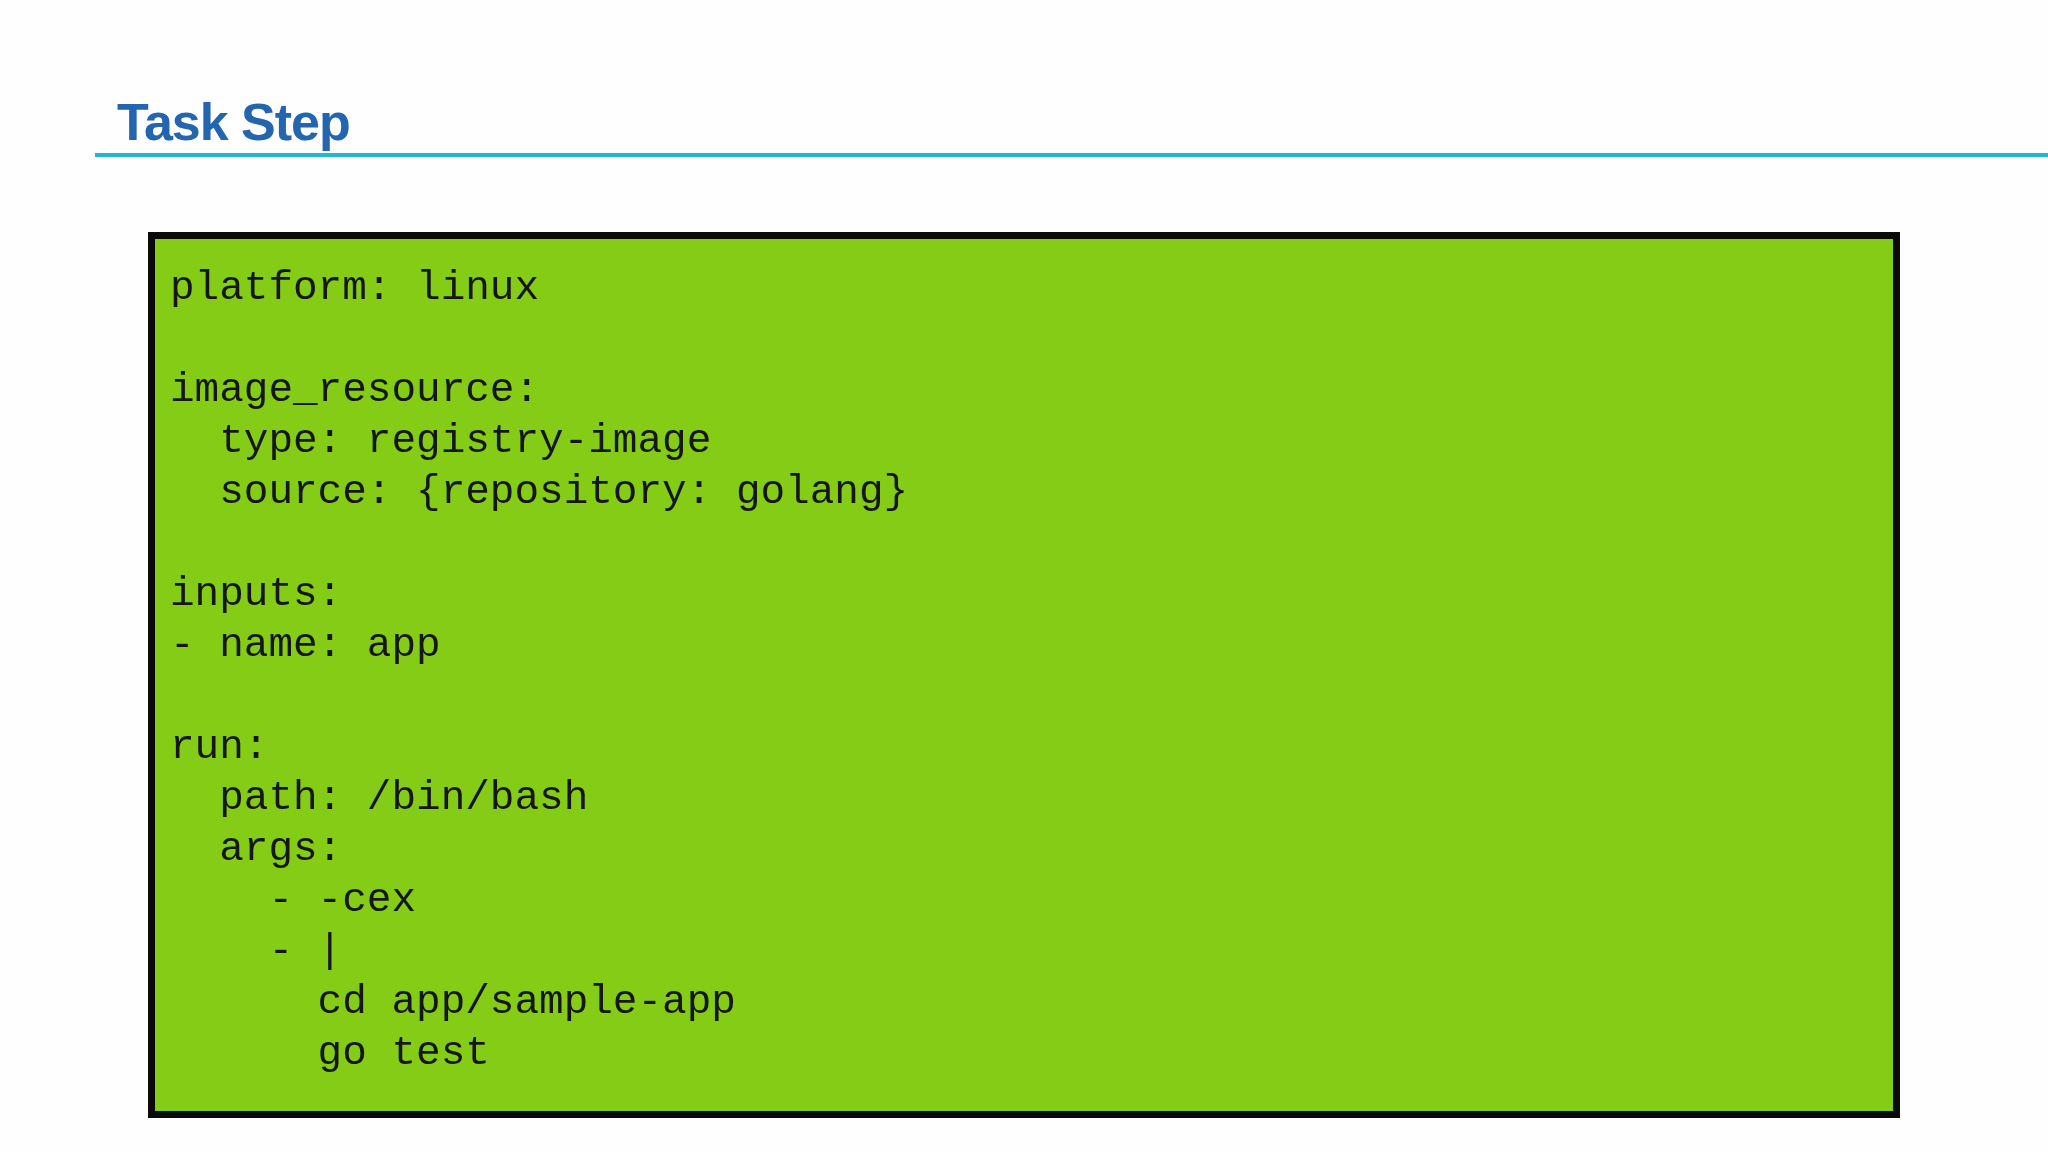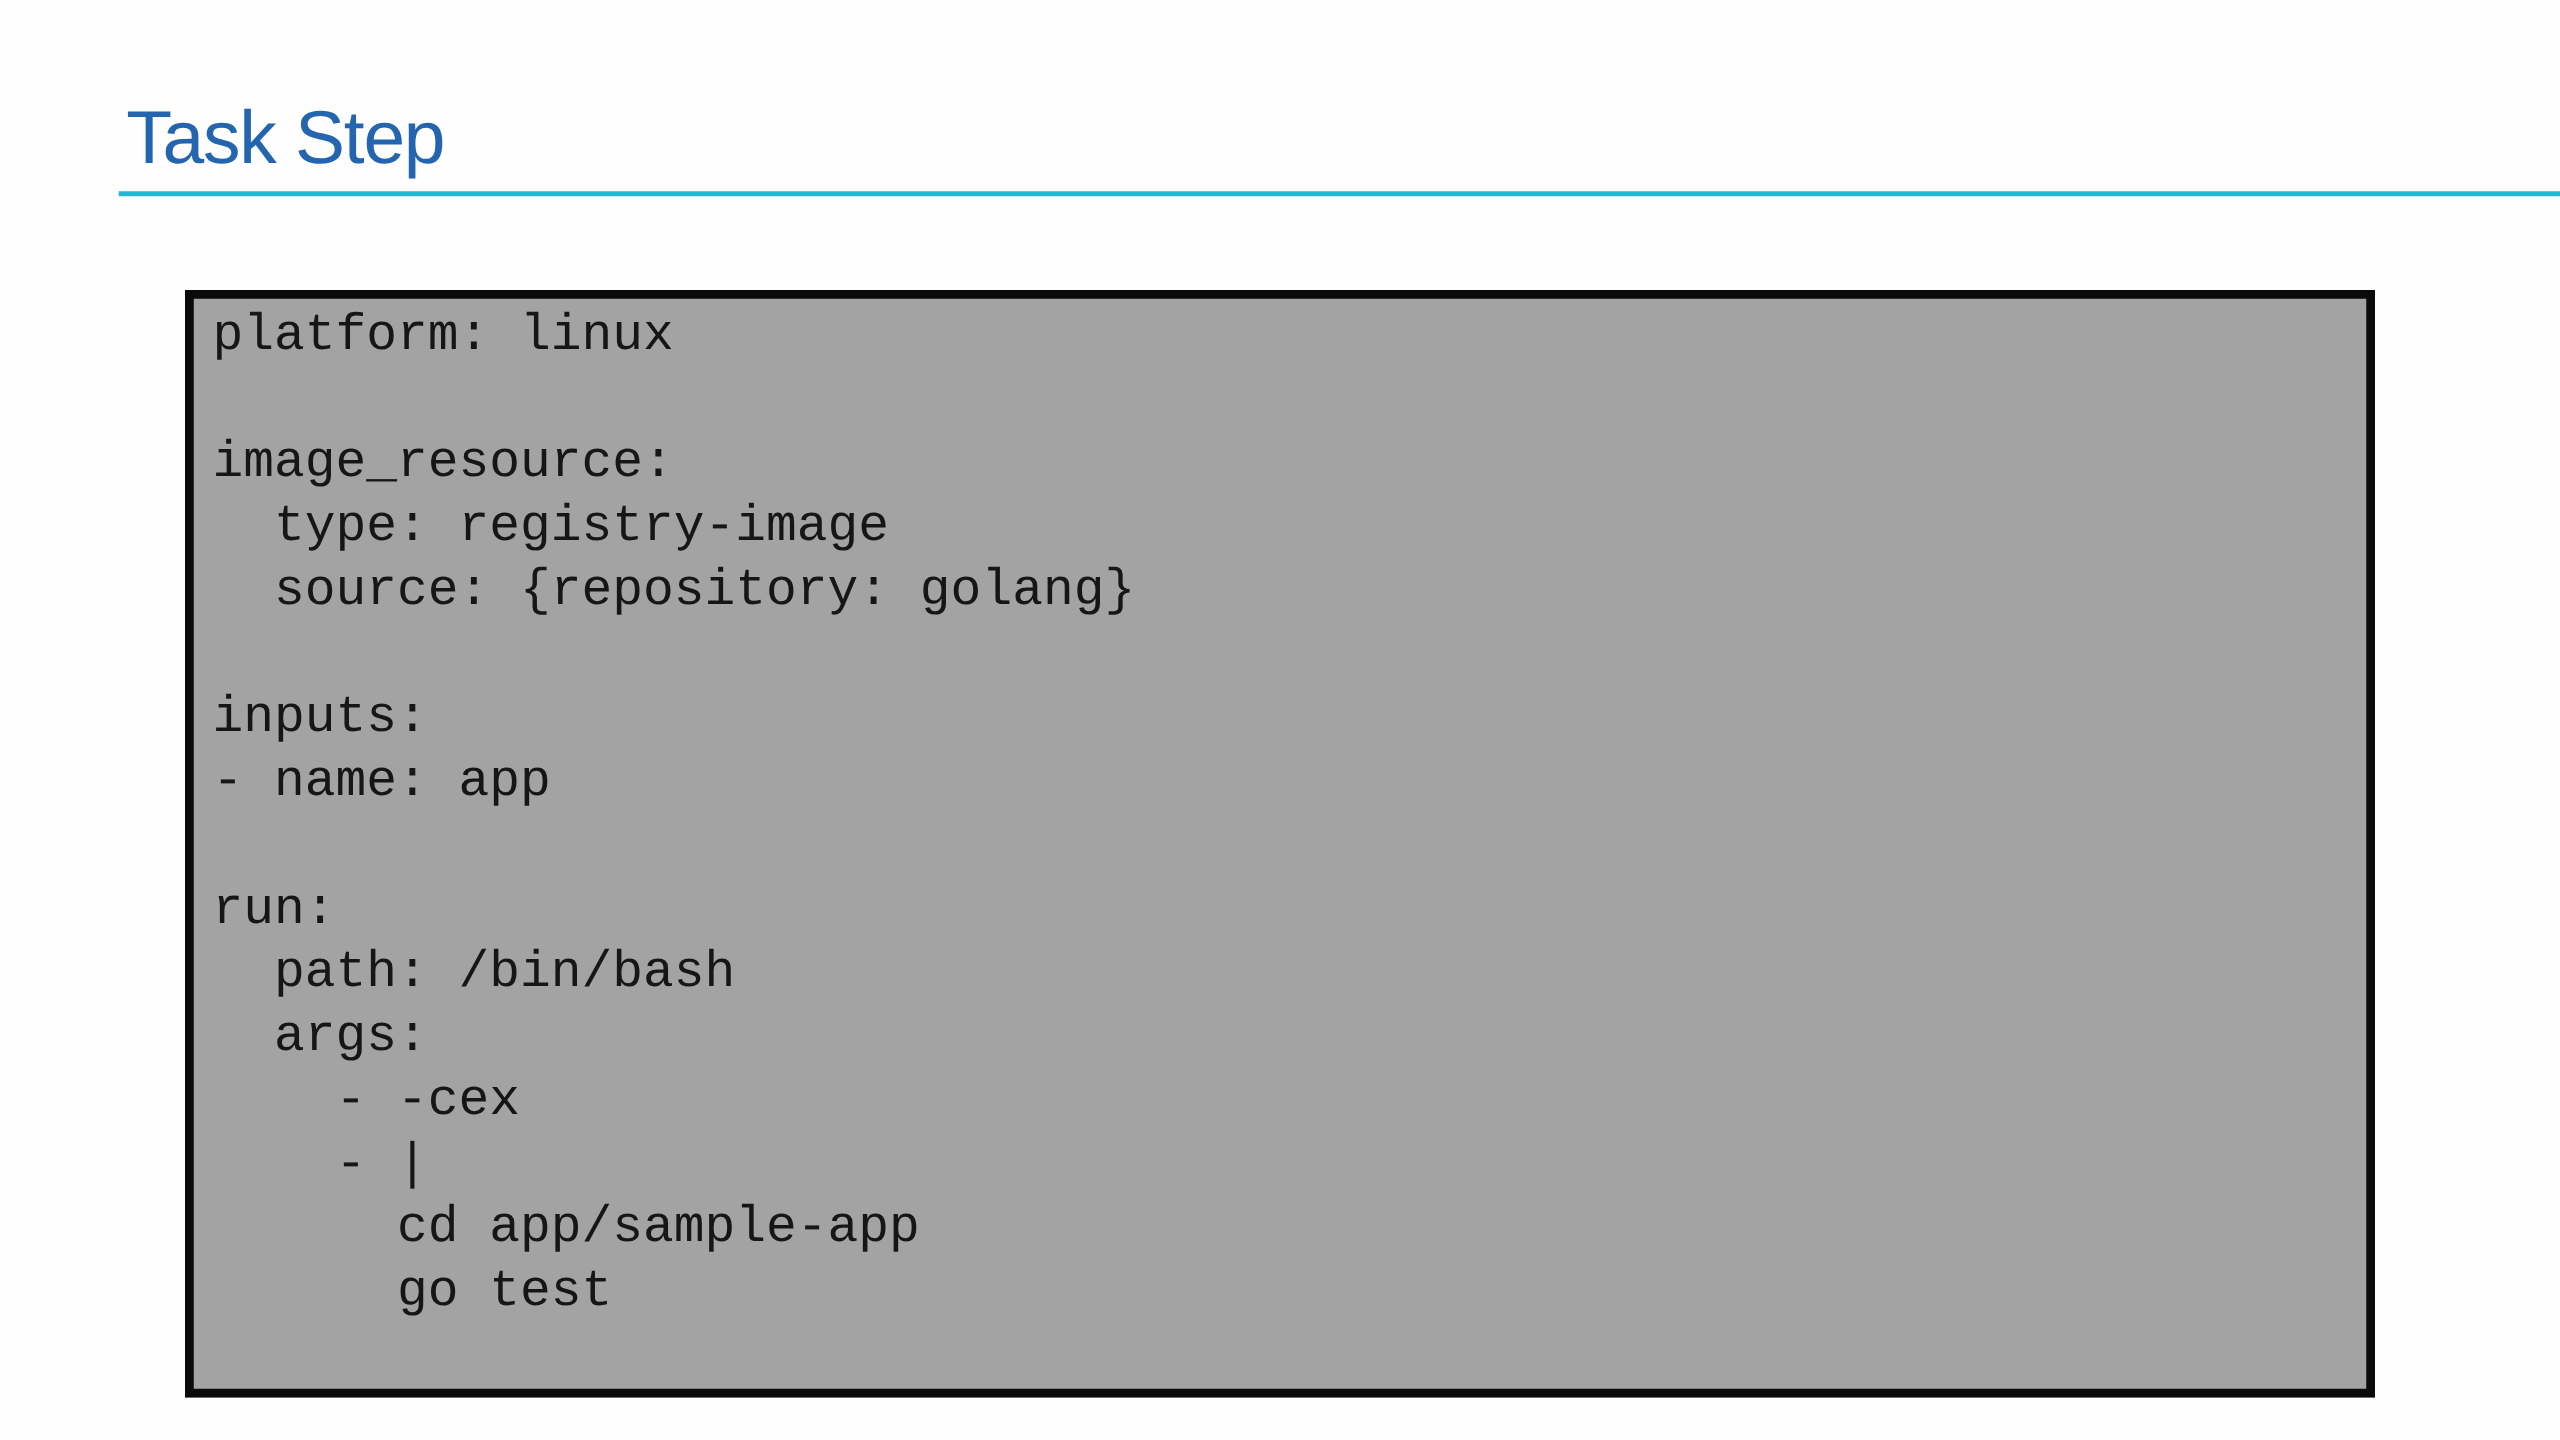--- a/index.html
+++ b/index.html
@@ -14,24 +14,24 @@
   .slide {
     position: relative;
     width: 2048px;
     height: 1152px;
     background: #fefefe;
   }
   .slide-title {
     position: absolute;
     left: 101px;
     top: 80px;
-    margin: 0;
+    margin: 16px;
     font-family: "Liberation Sans", sans-serif;
-    font-size: 60px;
-    font-weight: normal;
+    font-size: 52px;
+    font-weight: bold;
     letter-spacing: -1px;
     line-height: 1;
     color: var(--title-color, #2365AE);
     z-index: 2;
   }
   .title-underline {
     position: absolute;
     left: 95px;
     right: 0;
     top: 153px;
@@ -40,22 +40,22 @@
     z-index: 1;
   }
   .code-panel {
     position: absolute;
     left: 148px;
     top: 232px;
     width: 1752px;
     height: 886px;
     box-sizing: border-box;
     border: 7px solid var(--border-color, #0a0a0a);
-    background: #a3a3a3;
-    padding: 5px 20px 20px 15px;
+    background: #84cc16;
+    padding: 24px 20px 20px 15px;
     overflow: hidden;
   }
   .code-content {
     margin: 0;
     font-family: "Liberation Mono", "DejaVu Sans Mono", monospace;
     font-size: 41px;
     line-height: 51px;
     color: var(--code-color, #161616);
     white-space: pre;
   }

